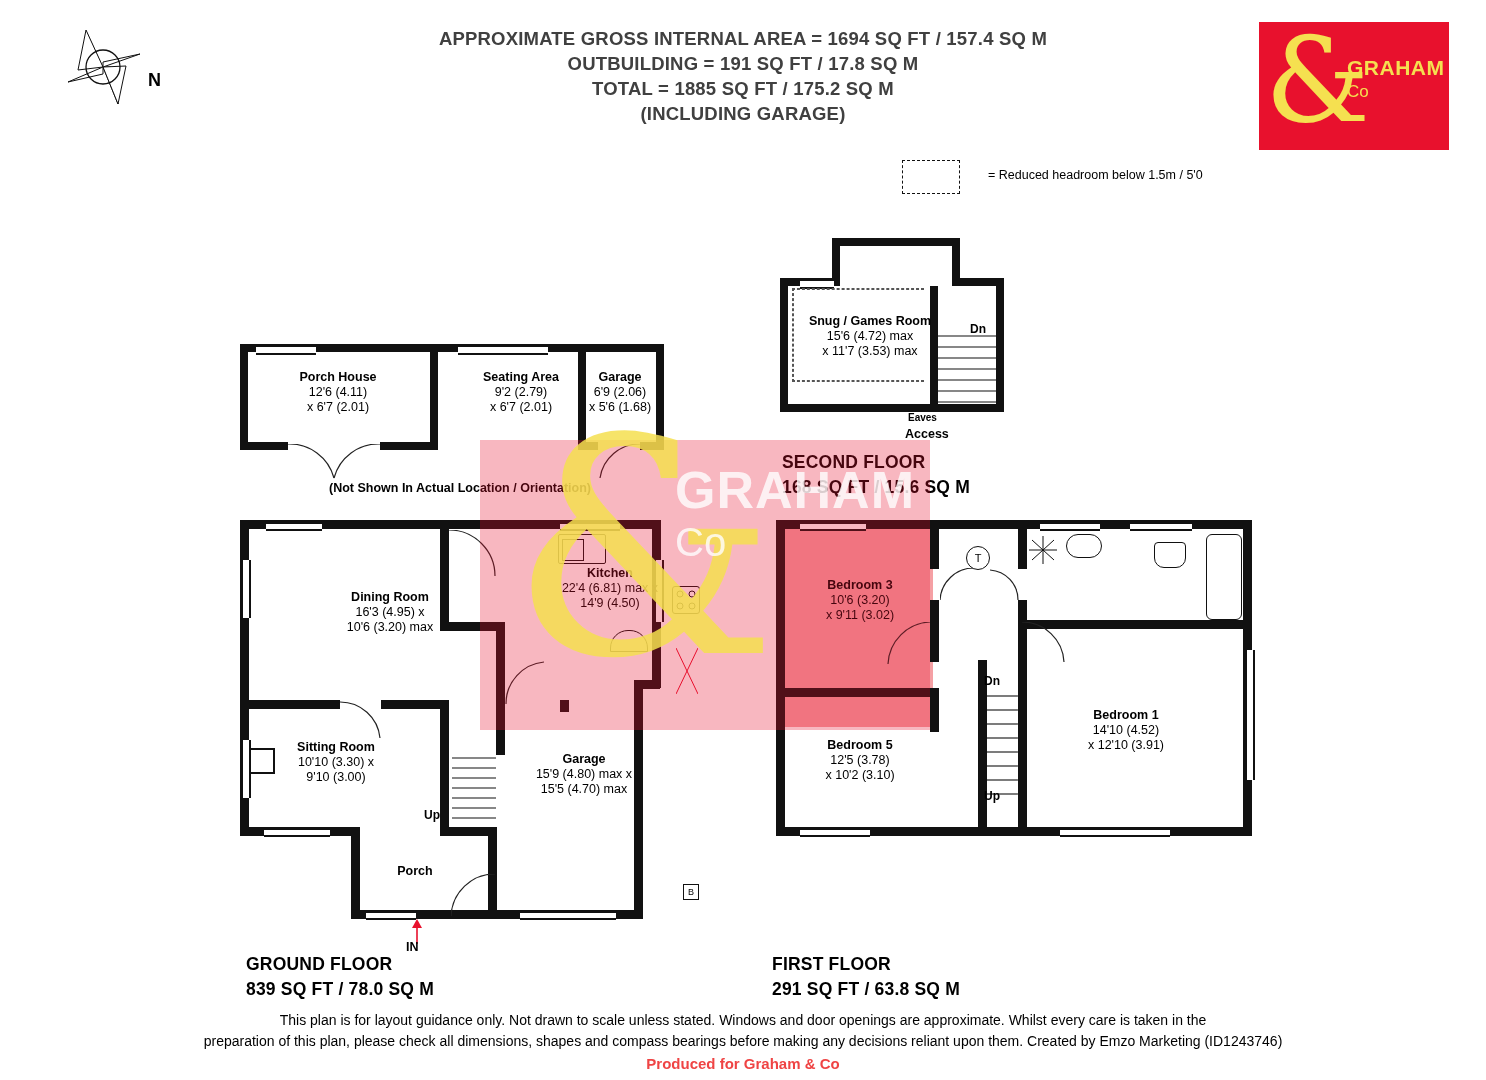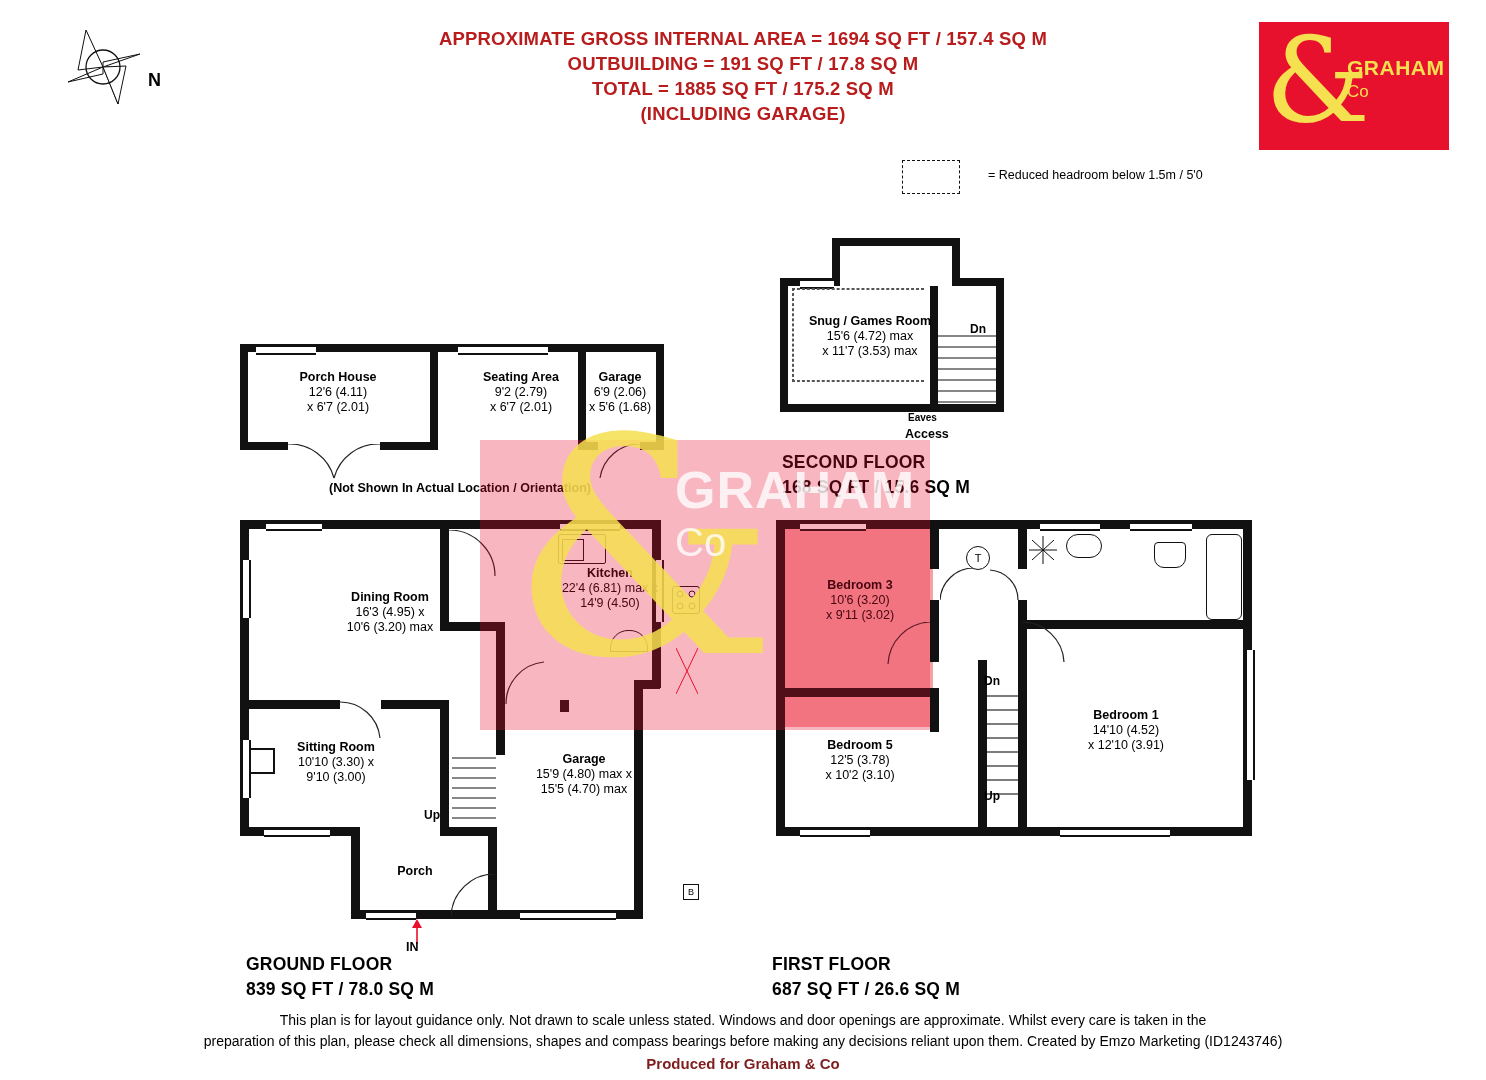--- a/index.html
+++ b/index.html
@@ -3,21 +3,21 @@
 <meta charset="utf-8">
 <style>
   html,body{margin:0;padding:0;}
   body{
     width:1486px;height:1080px;position:relative;background:#ffffff;
     font-family:"Liberation Sans", sans-serif;color:#000;overflow:hidden;
   }
   .abs{position:absolute;}
   
   #header{left:0;top:26px;width:1486px;text-align:center;}
-  #header div{color:#b91c1c;font-weight:bold;font-size:18.5px;line-height:25px;letter-spacing:.2px;}
+  #header div{color:#404040;font-weight:bold;font-size:18.5px;line-height:25px;letter-spacing:.2px;}
   
   #logo{right:37px;top:22px;width:190px;height:128px;background:#e8112d;}
   #logo .amp{position:absolute;left:6px;top:-2px;font-family:"DejaVu Serif",serif;font-size:118px;color:#f5e050;line-height:120px;}
   #logo .g{position:absolute;left:88px;top:34px;color:#f5e050;font-size:21px;font-weight:bold;letter-spacing:.5px;}
   #logo .c{position:absolute;left:88px;top:60px;color:#f5e050;font-size:17px;}
   
   #compass{left:56px;top:20px;width:95px;height:95px;}
   #compass .n{position:absolute;left:92px;top:50px;font-size:18px;font-weight:bold;}
   
   #legend-box{left:902px;top:160px;width:56px;height:32px;border:1.5px dashed #111;}
@@ -31,21 +31,21 @@
   .wall{background:#111;position:absolute;}
   .pink{position:absolute;background:#f5a0a4;}
   .win{position:absolute;background:#fff;border-top:2px solid #111;border-bottom:2px solid #111;}
   .label{position:absolute;text-align:center;font-size:12.5px;line-height:15px;}
   .label b{font-size:12.5px;}
   .ttl{position:absolute;font-weight:bold;font-size:17.5px;letter-spacing:.2px;}
   .sub{position:absolute;font-weight:bold;font-size:17.5px;letter-spacing:.2px;}
   .sm{position:absolute;font-size:12px;font-weight:bold;}
   
   #footer{left:0;top:1010px;width:1486px;text-align:center;font-size:14px;line-height:21px;}
-  #produced{left:0;top:1055px;width:1486px;text-align:center;color:#7f1d1d;font-weight:bold;font-size:15px;}
+  #produced{left:0;top:1055px;width:1486px;text-align:center;color:#ef4444;font-weight:bold;font-size:15px;}
   .dashline{position:absolute;border:1px dashed #555;}
 </style>
 </head>
 <body>
 
 <div id="header" class="abs">
   <div>APPROXIMATE GROSS INTERNAL AREA = 1694 SQ FT / 157.4 SQ M</div>
   <div>OUTBUILDING = 191 SQ FT / 17.8 SQ M</div>
   <div>TOTAL = 1885 SQ FT / 175.2 SQ M</div>
   <div>(INCLUDING GARAGE)</div>
@@ -323,21 +323,21 @@
   <span>12'5 (3.78)</span><br>
   <span>x 10'2 (3.10)</span>
 </div>
 <div class="label abs" style="left:1046px;top:708px;width:160px;">
   <b>Bedroom 1</b><br>
   <span>14'10 (4.52)</span><br>
   <span>x 12'10 (3.91)</span>
 </div>
 
 <div class="ttl abs" style="left:772px;top:954px;">FIRST FLOOR</div>
-<div class="sub abs" style="left:772px;top:979px;">687 SQ FT / 26.6 SQ M</div>
+<div class="sub abs" style="left:772px;top:979px;">291 SQ FT / 63.8 SQ M</div>
 
 <div id="wm" class="abs">
   <span class="amp2">&amp;</span>
   <span class="wg">GRAHAM</span>
   <span class="wc">Co</span>
 </div>
 
 <div id="footer" class="abs">
   <div>This plan is for layout guidance only. Not drawn to scale unless stated. Windows and door openings are approximate. Whilst every care is taken in the</div>
   <div>preparation of this plan, please check all dimensions, shapes and compass bearings before making any decisions reliant upon them. Created by Emzo Marketing (ID1243746)</div>

